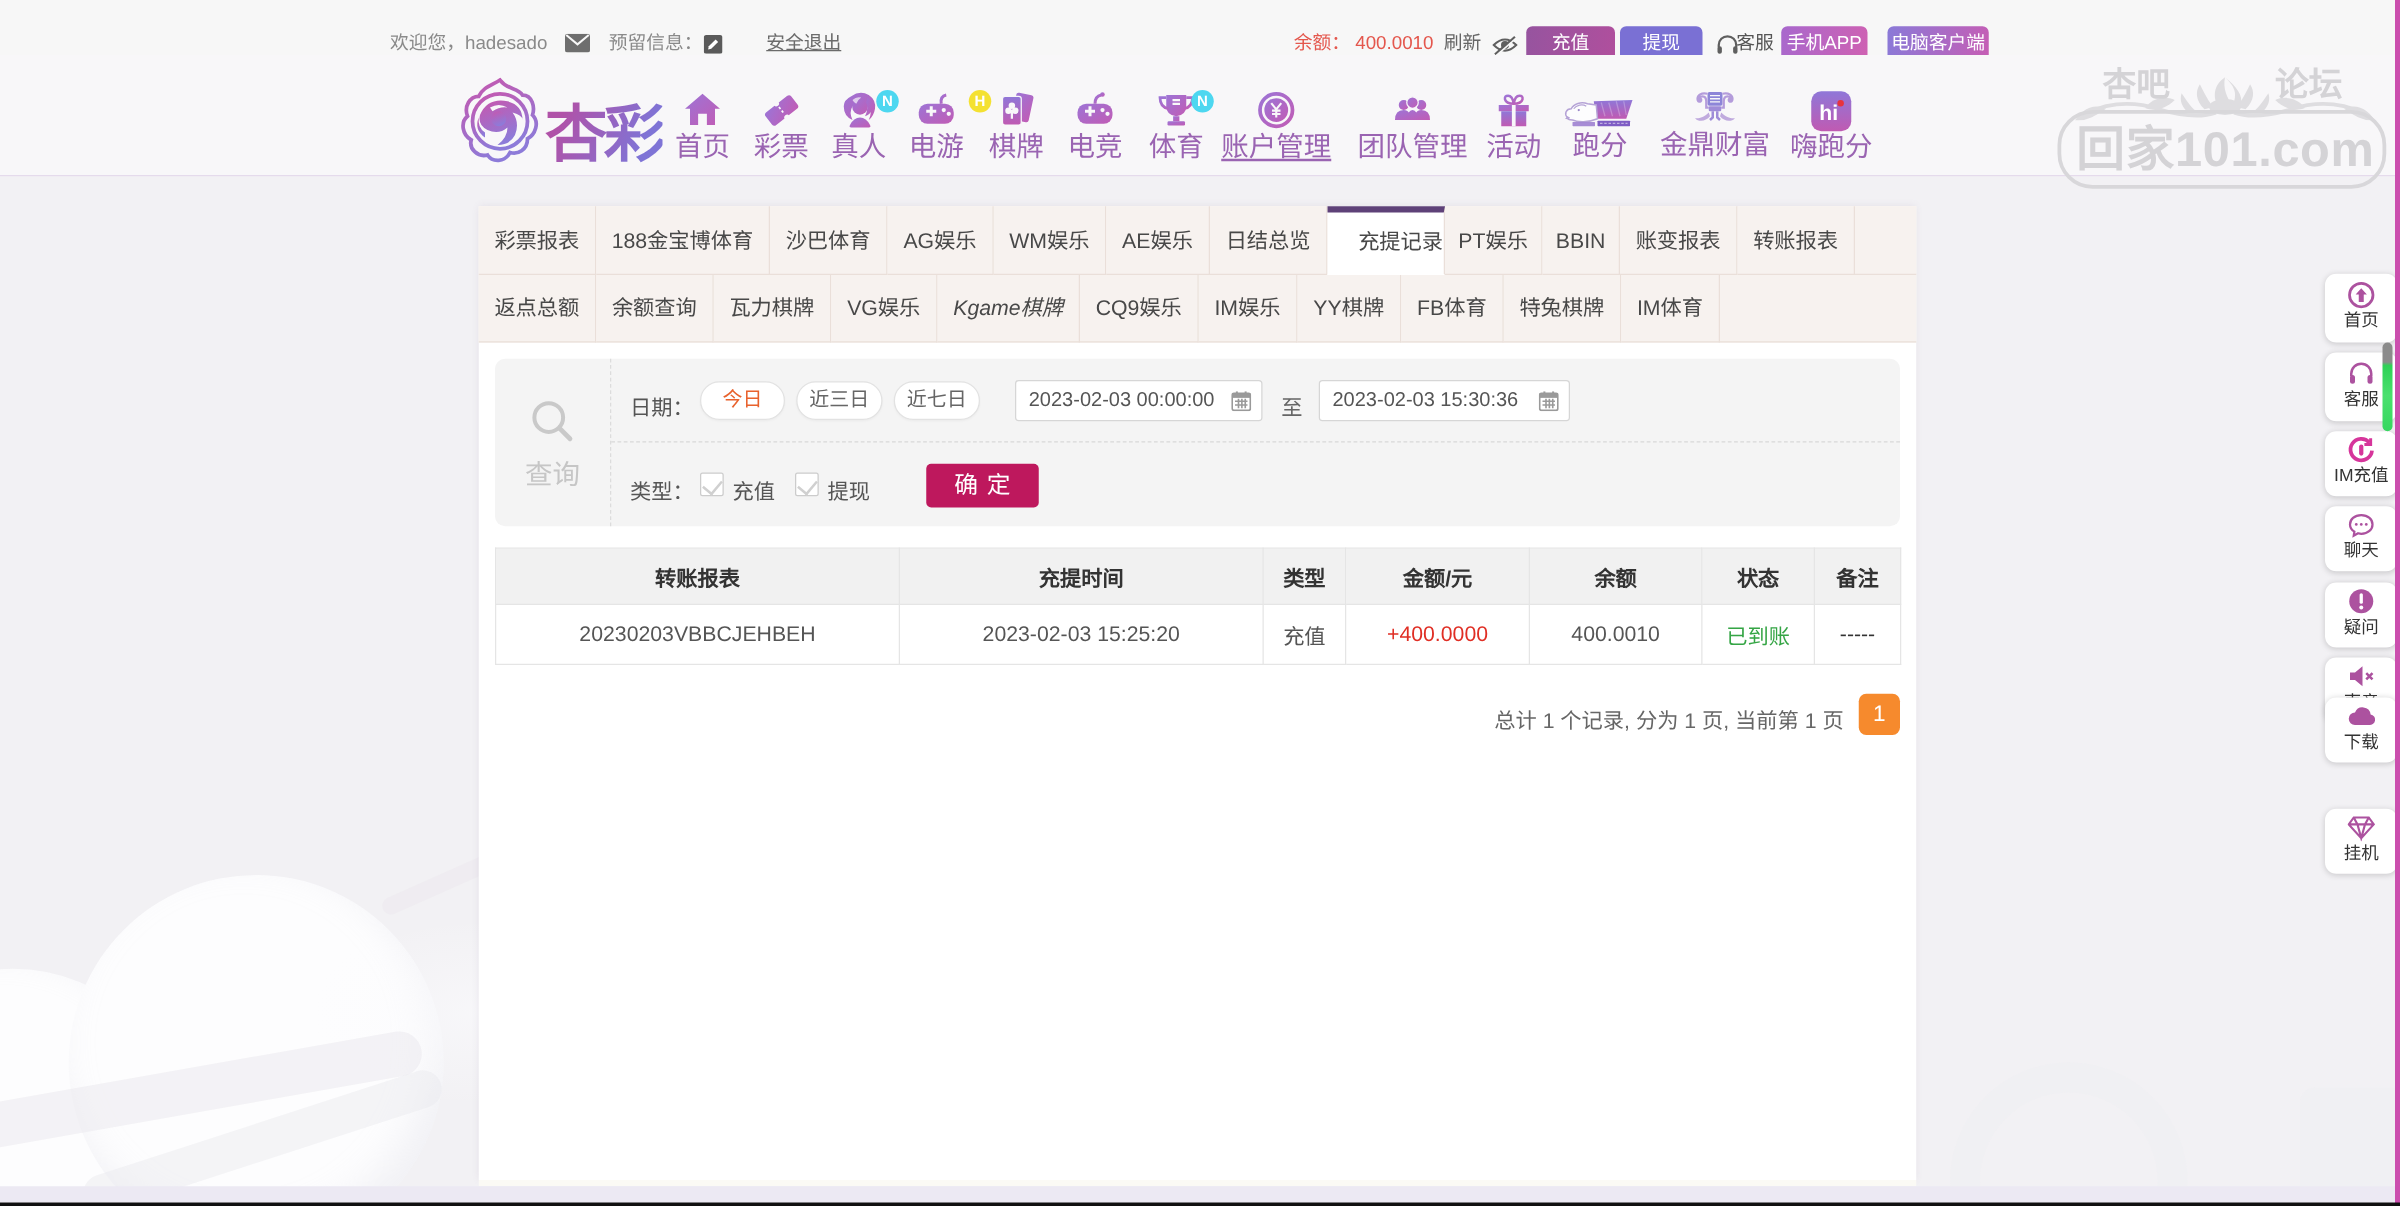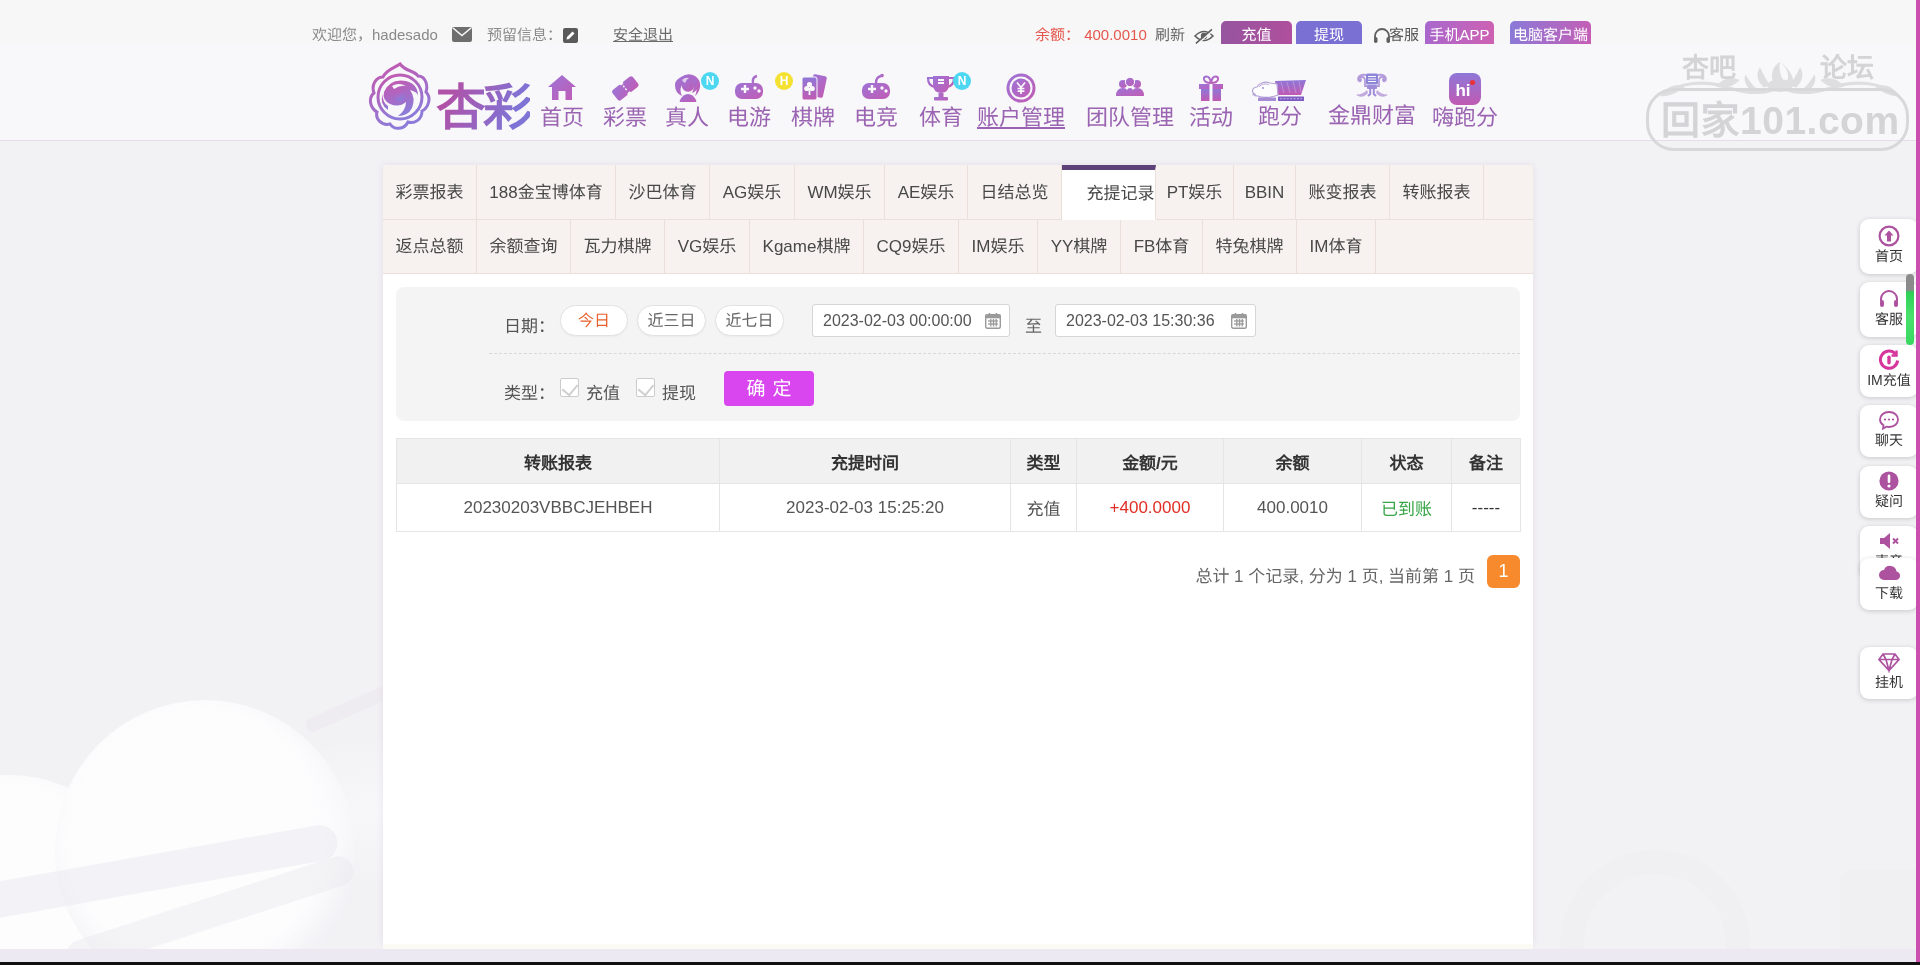--- a/index.html
+++ b/index.html
@@ -34,21 +34,21 @@
 .qpanel { position:absolute; left:13px; top:122px; width:1124px; height:134px; background:#f4f4f4; border-radius:8px; }
 .q-left { position:absolute; left:0; top:0; width:93px; height:134px; border-right:1px dashed #dcdcdc; color:#c3c3c3; text-align:center; }
 .q-right { position:absolute; left:93px; top:0; right:0; height:134px; }
 .q-row1 { position:absolute; left:0; top:0; right:0; height:67px; border-bottom:1px dashed #d8d8d8; }
 .q-row2 { position:absolute; left:0; top:67px; right:0; height:67px; }
 .q-label { position:absolute; font-size:17px; color:#555; }
 .pill { position:absolute; top:18px; height:31px; line-height:29px; border:1px solid #e2e2e2; background:#fff; border-radius:16px; font-size:16px; color:#666; text-align:center; box-shadow:0 1px 2px rgba(0,0,0,.04); }
 .dinput { position:absolute; top:17px; height:33px; background:#fff; border:1px solid #d6d6d6; border-radius:3px; font-size:16px; color:#555; line-height:31px; padding-left:10px; }
 .chk { position:absolute; top:24px; width:19px; height:19px; background:#fff; border:1px solid #ccc; border-radius:2px; }
 .chk:after { content:""; position:absolute; left:4px; top:2px; width:8px; height:12px; border:solid #d0d0d0; border-width:0 2px 2px 0; transform:rotate(40deg); }
-.okbtn { position:absolute; left:235px; top:17px; width:90px; height:35px; background:#d946ef; border-radius:4px; color:#fff; font-size:19px; text-align:center; line-height:35px; letter-spacing:7px; padding-left:7px; }
+.okbtn { position:absolute; left:252px; top:17px; width:90px; height:35px; background:#be185d; border-radius:4px; color:#fff; font-size:19px; text-align:center; line-height:35px; letter-spacing:7px; padding-left:7px; }
 
 
 table.rpt { position:absolute; left:13px; top:273px; width:1124px; border-collapse:collapse; table-layout:fixed; }
 table.rpt th { background:#f1f1f1; border:1px solid #e5e5e5; height:45px; font-size:17px; color:#333; font-weight:bold; }
 table.rpt td { background:#fff; border:1px solid #e5e5e5; height:48px; font-size:17px; color:#555; text-align:center; }
 
 
 .pgtext { position:absolute; right:58px; top:397px; font-size:17px; color:#666; }
 .pgbox { position:absolute; right:0px; top:390px; width:33px; height:33px; background:#f68a2d; border-radius:6px; color:#fff; font-size:18px; text-align:center; line-height:33px; }
 
@@ -318,32 +318,39 @@
       <div class="tab" style="width:62px;">BBIN</div>
       <div class="tab" style="width:94px;">账变报表</div>
       <div class="tab" style="width:94px;">转账报表</div>
       <div class="tab-rest"></div>
     </div>
     <div class="tabrow tabrow2">
       <div class="tab" style="width:94px;">返点总额</div>
       <div class="tab" style="width:94px;">余额查询</div>
       <div class="tab" style="width:94px;">瓦力棋牌</div>
       <div class="tab" style="width:85px;">VG娱乐</div>
-      <div class="tab" style="width:114px;">Kgame棋牌</div>
+      <div class="tab" style="width:114px;font-style:italic;">Kgame棋牌</div>
       <div class="tab" style="width:95px;">CQ9娱乐</div>
       <div class="tab" style="width:79px;">IM娱乐</div>
       <div class="tab" style="width:83px;">YY棋牌</div>
       <div class="tab" style="width:82px;">FB体育</div>
       <div class="tab" style="width:94px;">特兔棋牌</div>
       <div class="tab" style="width:79px;">IM体育</div>
       <div class="tab-rest"></div>
     </div>
   </div>
 
   <div class="qpanel">
+    <div class="q-left">
+      <svg style="margin-top:32px;" width="36" height="36" viewBox="0 0 36 36">
+          <circle cx="15" cy="15" r="11.5" fill="none" stroke="#c9c9c9" stroke-width="3.2"></circle>
+          <line x1="23.5" y1="23.5" x2="32" y2="32" stroke="#c9c9c9" stroke-width="3.8" stroke-linecap="round"></line>
+        </svg>
+      <div style="font-size:22px; margin-top:1px; color:#c6c6c6;">查询</div>
+    </div>
     <div class="q-right">
       <div class="q-row1">
         <span class="q-label" style="left:15px; top:25px;">日期：</span>
         <span class="pill" style="left:71px; width:68px; color:#e8622d;">今日</span>
         <span class="pill" style="left:148px; width:69px;">近三日</span>
         <span class="pill" style="left:226px; width:69px;">近七日</span>
         <span class="dinput" style="left:323px; width:198px;">2023-02-03 00:00:00
           <svg style="position:absolute; right:8px; top:8px;" width="16" height="16" viewBox="0 0 16 16">
               <rect x="0.7" y="1.7" width="14.6" height="13.6" rx="1.5" fill="none" stroke="#9a9a9a" stroke-width="1.4"></rect>
               <rect x="0.7" y="1.7" width="14.6" height="3.6" fill="#9a9a9a"></rect>

